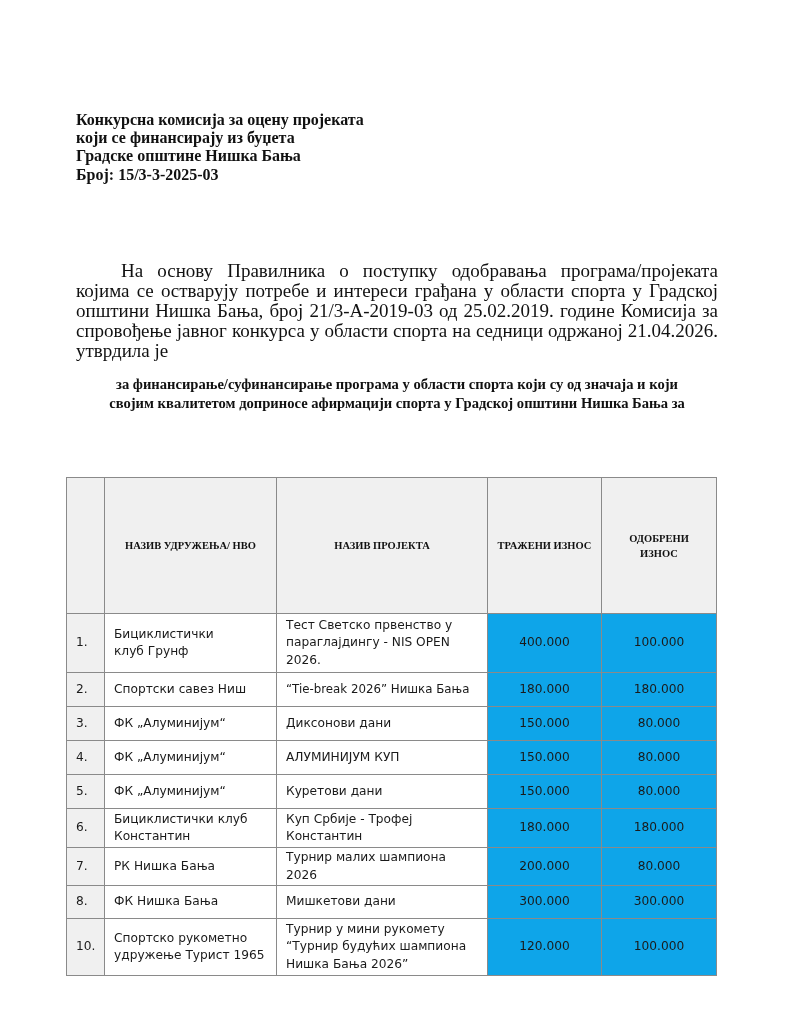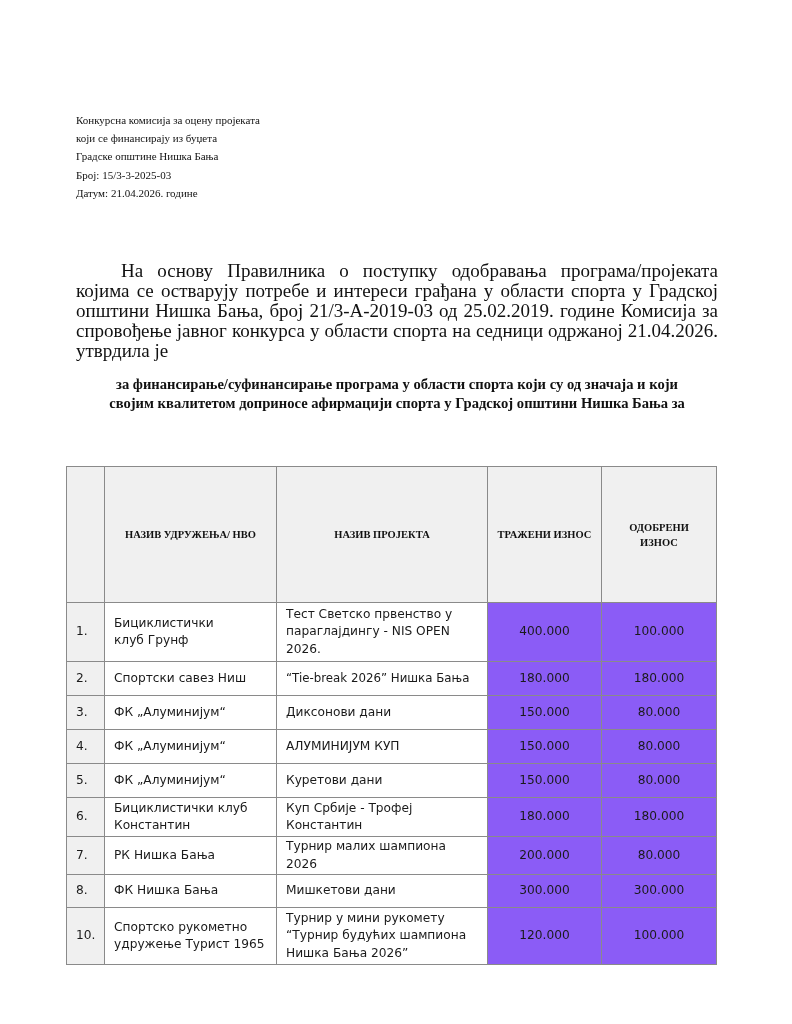--- a/index.html
+++ b/index.html
@@ -1,44 +1,43 @@
 <!DOCTYPE html>
 <html><head>
 <meta charset="utf-8">
 <style>
   html, body { margin: 0; padding: 0; background: #ffffff; }
   body { width: 792px; height: 1024px; position: relative; overflow: hidden; color: #111; }
   .serif { font-family: "Liberation Serif", "DejaVu Serif", serif; }
 
-  .header-block { position: absolute; left: 76px; top: 111px; font-weight: normal; font-size: 11px; line-height: 18.2px; }
+  .header-block { position: absolute; left: 76px; top: 111px; font-weight: bold; font-size: 16px; line-height: 18.2px; }
   .header-block div { white-space: nowrap; }
 
   .intro { position: absolute; left: 76px; top: 261px; width: 642px; font-size: 19px; line-height: 20px; text-align: justify; text-indent: 45px; }
 
   .title-block { position: absolute; left: 76px; top: 375px; width: 642px; text-align: center; font-weight: bold; font-size: 14.6px; line-height: 19.2px; }
   .title-main { font-size: 15.5px; }
 
-  table.rank { position: absolute; left: 66px; top: 466px; border-collapse: collapse; table-layout: fixed; width: 650px; }
+  table.rank { position: absolute; left: 66px; top: 477px; border-collapse: collapse; table-layout: fixed; width: 650px; }
   table.rank td, table.rank th { border: 1.3px solid #8a8a8a; padding: 0 9px; vertical-align: middle; }
   table.rank th { background: #f0f0f0; font-family: "Liberation Serif", "DejaVu Serif", serif; font-weight: bold; font-size: 10.5px; line-height: 15px; text-align: center; height: 135px; }
   table.rank td { font-family: "DejaVu Sans", "Liberation Sans", sans-serif; font-size: 12.2px; line-height: 17.5px; color: #1a1a1a; }
   td.num { background: #f0f0f0; padding-left: 8px; }
-  td.amt { background: #8b5cf6; text-align: center; }
+  td.amt { background: #0ea5e9; text-align: center; }
   td.txt { background: #ffffff; }
   col.c1 { width: 38px; } col.c2 { width: 172px; } col.c3 { width: 211px; } col.c4 { width: 114px; } col.c5 { width: 115px; }
 </style>
 </head>
 <body>
 
 <div class="header-block serif">
   <div>Конкурсна комисија за оцену пројеката</div>
   <div>који се финансирају из буџета</div>
   <div>Градске општине Нишка Бања</div>
   <div>Број: 15/3-3-2025-03</div>
-  <div>Датум: 21.04.2026. године</div>
 </div>
 
 <div class="intro serif">На основу Правилника о поступку одобравања програма/пројеката којима се остварују потребе и интереси грађана у области спорта у Градској општини Нишка Бања, број 21/3-А-2019-03 од 25.02.2019. године Комисија за спровођење јавног конкурса у области спорта на седници одржаној 21.04.2026. утврдила је</div>
 
 <div class="title-block serif">
   <div>за финансирање/суфинансирање  програма у области спорта који су од значаја и који</div>
   <div>својим квалитетом доприносе афирмацији спорта у Градској општини Нишка Бања за</div>
 </div>
 
 <table class="rank">

